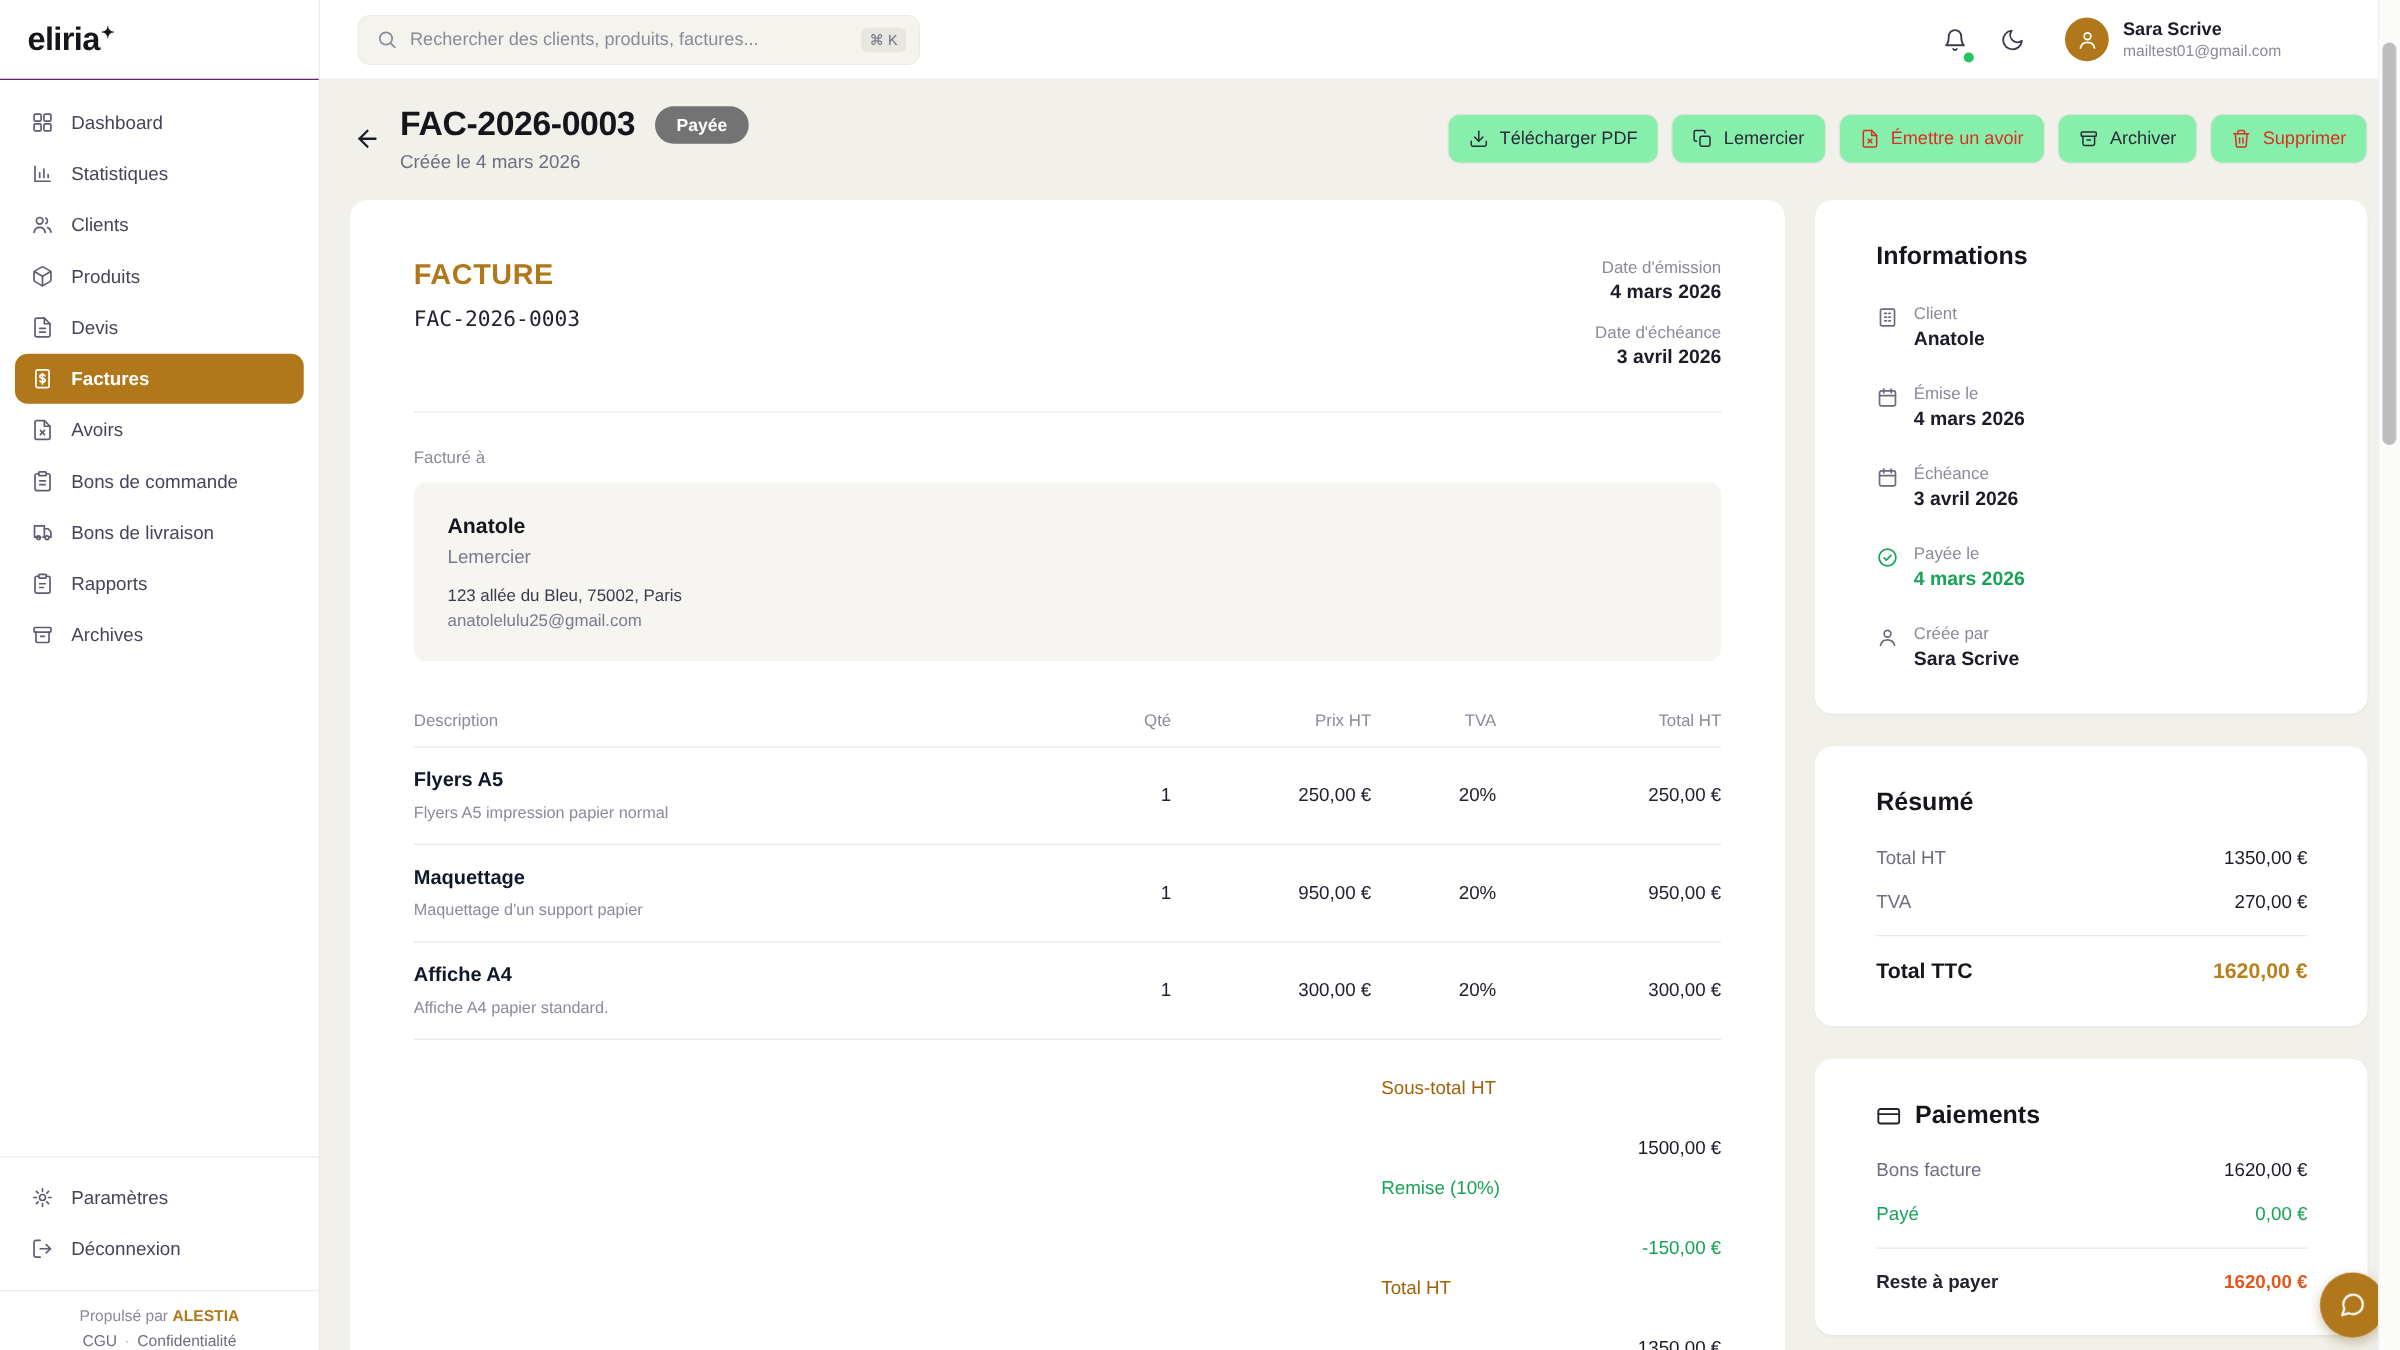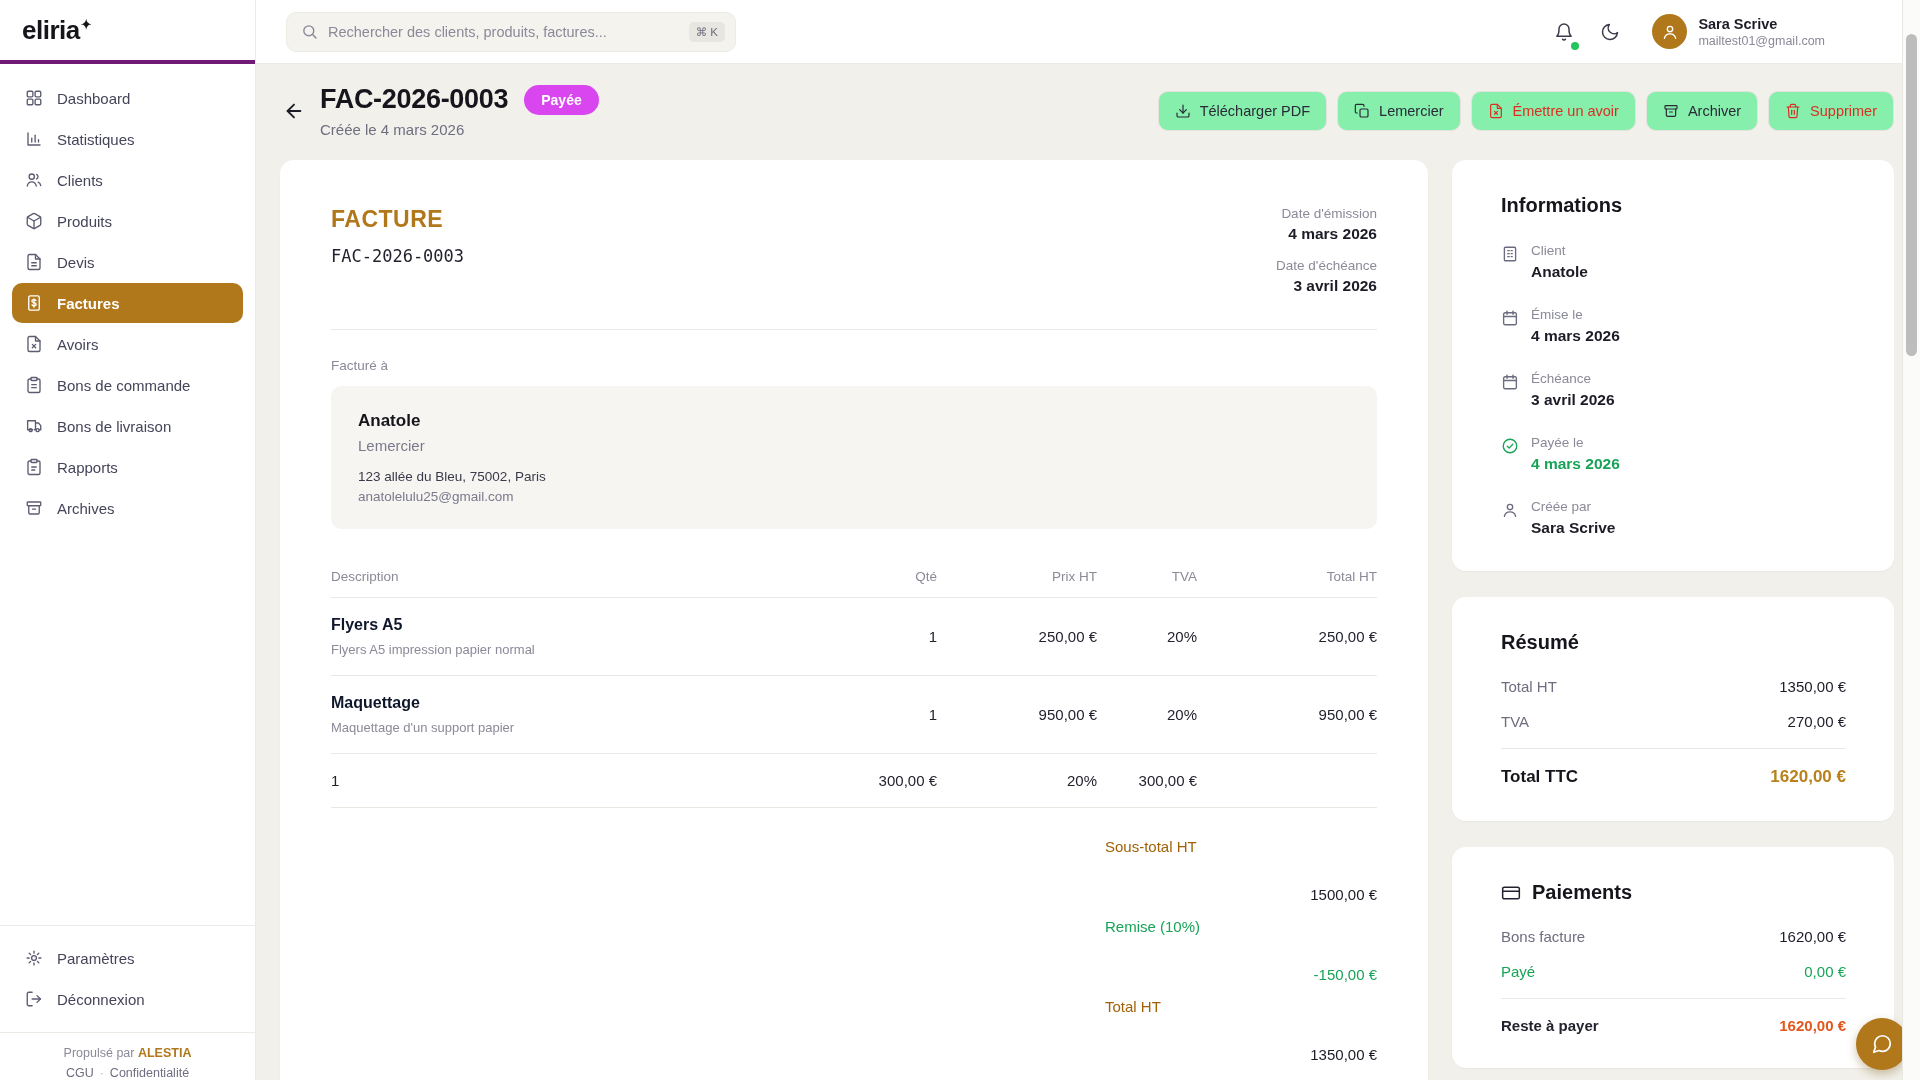--- a/index.html
+++ b/index.html
@@ -5,21 +5,21 @@
   * { margin:0; padding:0; box-sizing:border-box; }
   html,body { width:1920px; height:1080px; overflow:hidden; }
   body { font-family:"Liberation Sans", sans-serif; background:#F1F0EA; color:#1C1C28; }
 
   
   .app { display:flex; width:1920px; height:1080px; }
   .sidebar { width:256px; background:#FFFFFF; border-right:1px solid #ECEBE6; display:flex; flex-direction:column; flex-shrink:0; }
   .main { flex:1; display:flex; flex-direction:column; min-width:0; }
 
   
-  .logo-wrap { height:64px; display:flex; align-items:center; padding-left:22px; border-bottom:4px solid #701a75; }
+  .logo-wrap { height:64px; display:flex; align-items:center; padding-left:22px; border-bottom:1px solid #701a75; }
   .logo { font-size:26px; font-weight:800; letter-spacing:-0.5px; color:#15151B; }
   .logo .mark { font-size:13px; vertical-align:super; margin-left:1px; }
   .nav { padding:14px 12px 0 12px; flex:1; overflow:hidden; }
   .nav-item { display:flex; align-items:center; gap:14px; height:40px; margin-bottom:1px; padding:0 13px; border-radius:10px; font-size:15px; color:#45455A; cursor:pointer; }
   .nav-item svg { width:18px; height:18px; color:#5C5C72; flex-shrink:0; }
   .nav-item.active { background:#B0771B; color:#FFFFFF; font-weight:700; }
   .nav-item.active svg { color:#FFFFFF; }
   .sidebar-bottom { border-top:1px solid #ECEBE6; padding:12px 12px; }
   .sidebar-footer { border-top:1px solid #ECEBE6; padding:13px 10px 0 10px; text-align:center; }
   .powered { font-size:12.5px; color:#8A8A99; }
@@ -44,21 +44,21 @@
   .user-name { font-size:14.5px; font-weight:700; color:#1C1C28; }
   .user-email { font-size:12.5px; color:#8A8A99; margin-top:2px; }
 
   
   .content { flex:1; padding:20px 26px 0 24px; overflow:hidden; }
   .page-header { display:flex; align-items:center; margin-bottom:22px; }
   .back-btn { width:28px; height:28px; display:flex; align-items:center; justify-content:center; cursor:pointer; margin-right:12px; }
   .back-btn svg { width:22px; height:22px; color:#1C1C28; }
   .ph-title-row { display:flex; align-items:center; gap:16px; }
   .ph-title { font-size:27px; font-weight:800; letter-spacing:-0.3px; color:#15151B; }
-  .badge { background:#d946ef; color:#FFF; font-size:14px; font-weight:700; padding:7px 17px; border-radius:999px; }
+  .badge { background:#737373; color:#FFF; font-size:14px; font-weight:700; padding:7px 17px; border-radius:999px; }
   .ph-sub { font-size:15px; color:#6E6E80; margin-top:6px; }
   .actions { margin-left:auto; display:flex; gap:10px; }
   .btn { height:40px; display:flex; align-items:center; gap:9px; padding:0 16px; background:#86efac; border:1px solid #E4E3DC; border-radius:10px; font-size:14.5px; font-weight:500; color:#2A2A38; cursor:pointer; white-space:nowrap; }
   .btn svg { width:16px; height:16px; }
   .btn.danger { color:#DC2F23; }
 
   .columns { display:flex; gap:24px; align-items:flex-start; }
 
   
   .card { background:#FFFFFF; border-radius:14px; box-shadow:0 1px 2px rgba(20,20,30,0.04); }
@@ -552,20 +552,24 @@
               <div>
                   <div class="item-name">Maquettage</div>
                   <div class="item-desc">Maquettage d'un support papier</div>
                 </div>
               <div class="cell">1</div>
               <div class="cell">950,00 €</div>
               <div class="cell">20%</div>
               <div class="cell">950,00 €</div>
             </div>
             <div class="tbl-row tbl-body">
+              <div>
+                  <div class="item-name">Affiche A4</div>
+                  <div class="item-desc">Affiche A4 papier standard.</div>
+                </div>
               <div class="cell">1</div>
               <div class="cell">300,00 €</div>
               <div class="cell">20%</div>
               <div class="cell">300,00 €</div>
             </div>
           </div>
 
           <div class="totals">
             <div class="t-row">
                 <span class="t-label">Sous-total HT</span>

